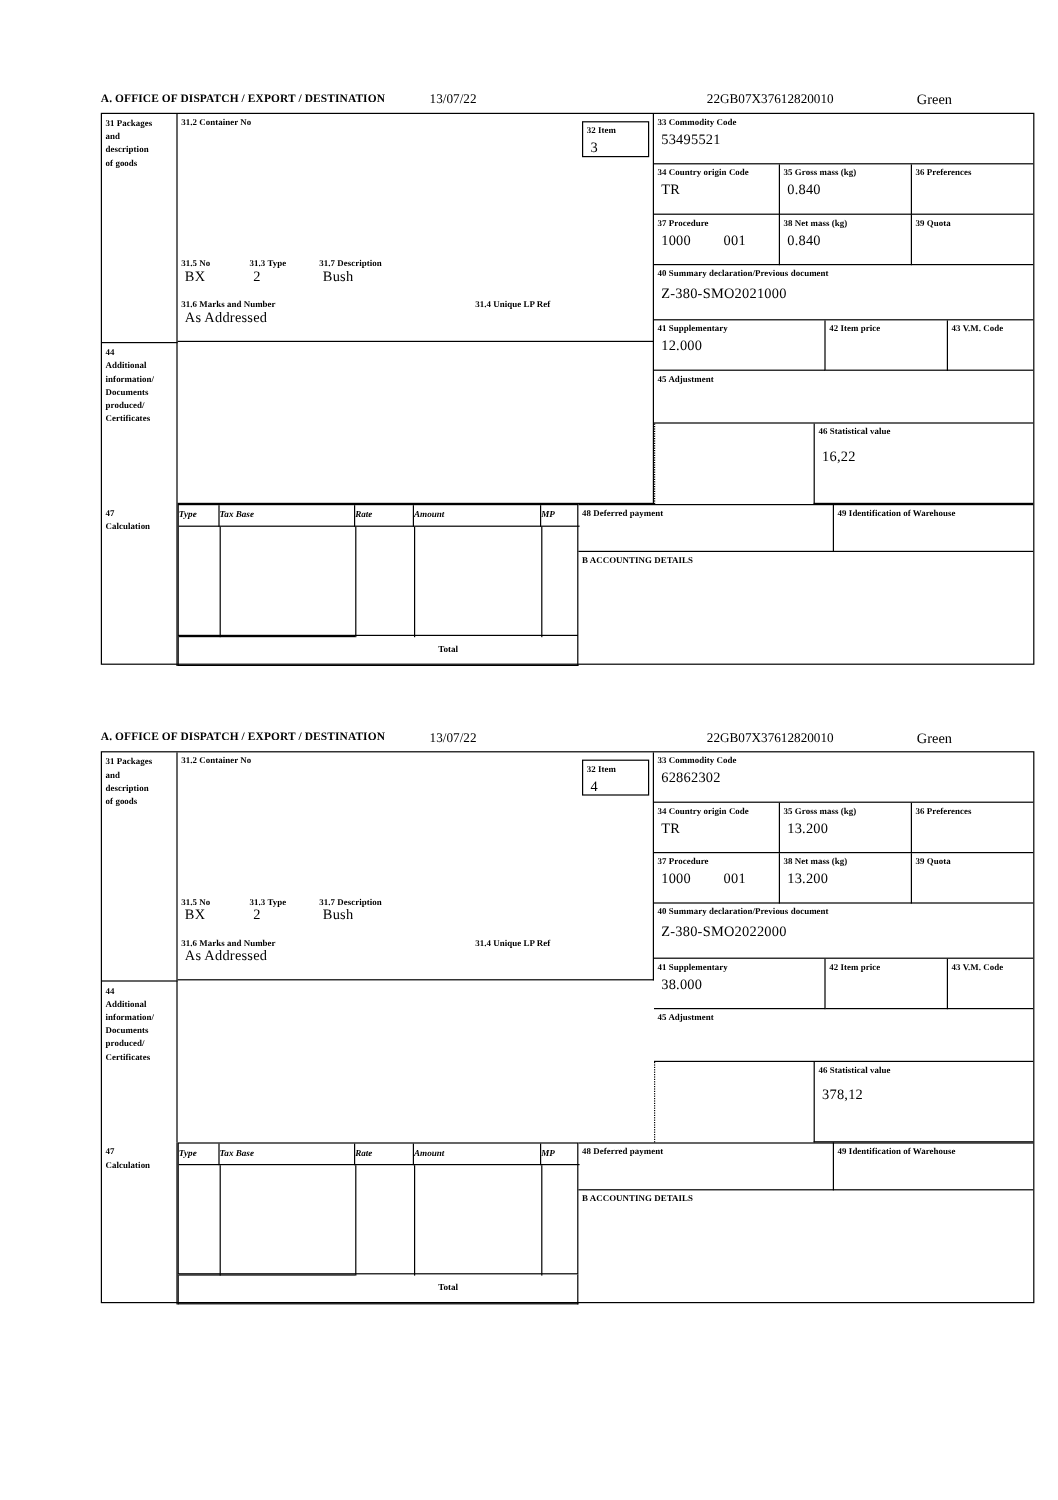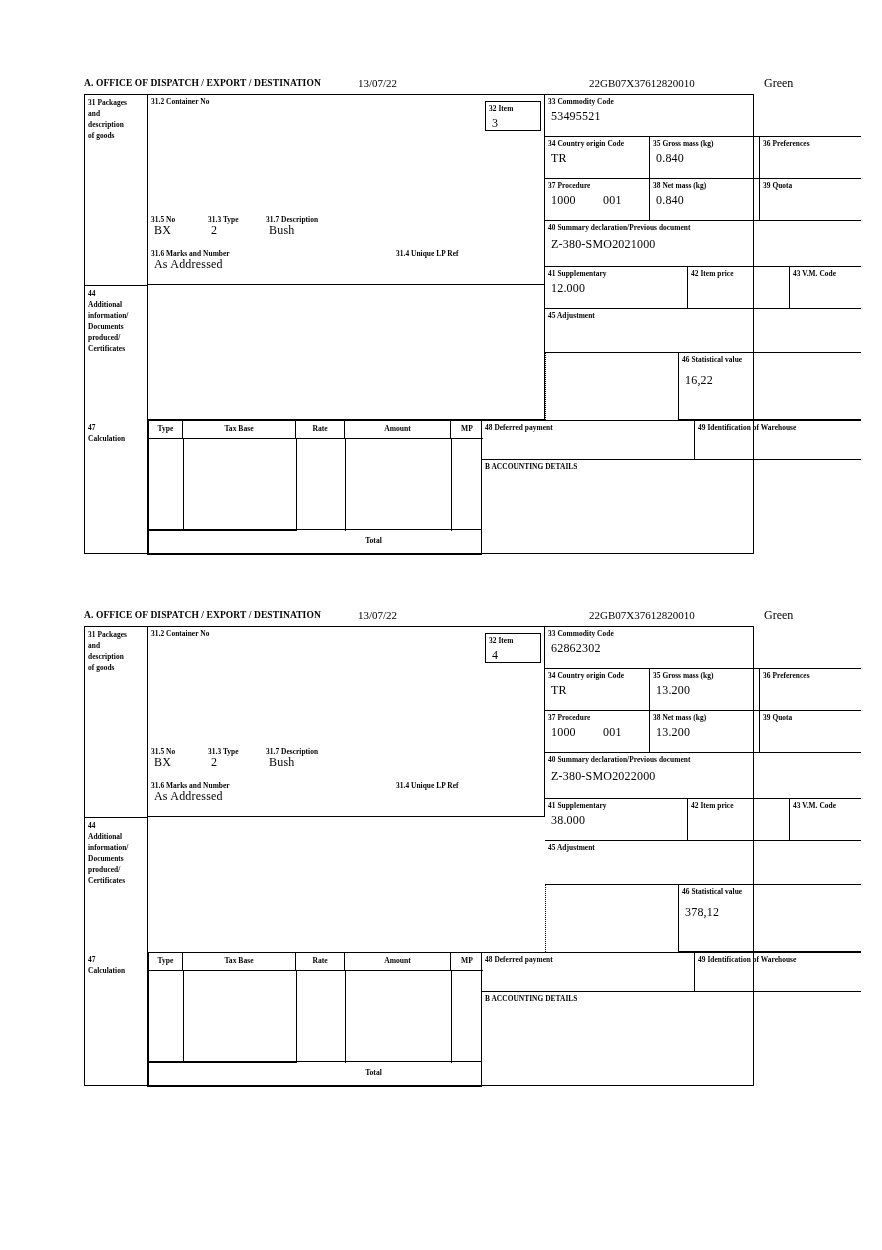--- a/index.html
+++ b/index.html
@@ -63,21 +63,21 @@
   .hdr-green {
     position: absolute;
     left: 680px;
     top: -2px;
     font-size: 12px;
     font-weight: normal;
   }
 
   .grid {
     position: relative;
-    width: 670px;
+    width: 778px;
     height: 460px;
     border: 1.2px solid #000;
     box-sizing: border-box;
     background: #fff;
   }
 
   .cell {
     position: absolute;
     box-sizing: border-box;
   }
@@ -120,22 +120,23 @@
     border-left: 1px dotted #000;
   }
 
   .calc-table {
     position: absolute;
     box-sizing: border-box;
   }
   .calc-hdr {
     font-size: 7.6px;
     font-weight: bold;
-    text-align: center;
+    text-align: left;
     line-height: 16px;
+    font-style: italic;
   }
   .total-lbl {
     font-size: 7.6px;
     font-weight: bold;
     text-align: center;
   }
 </style>
 </head>
 <body>
 

